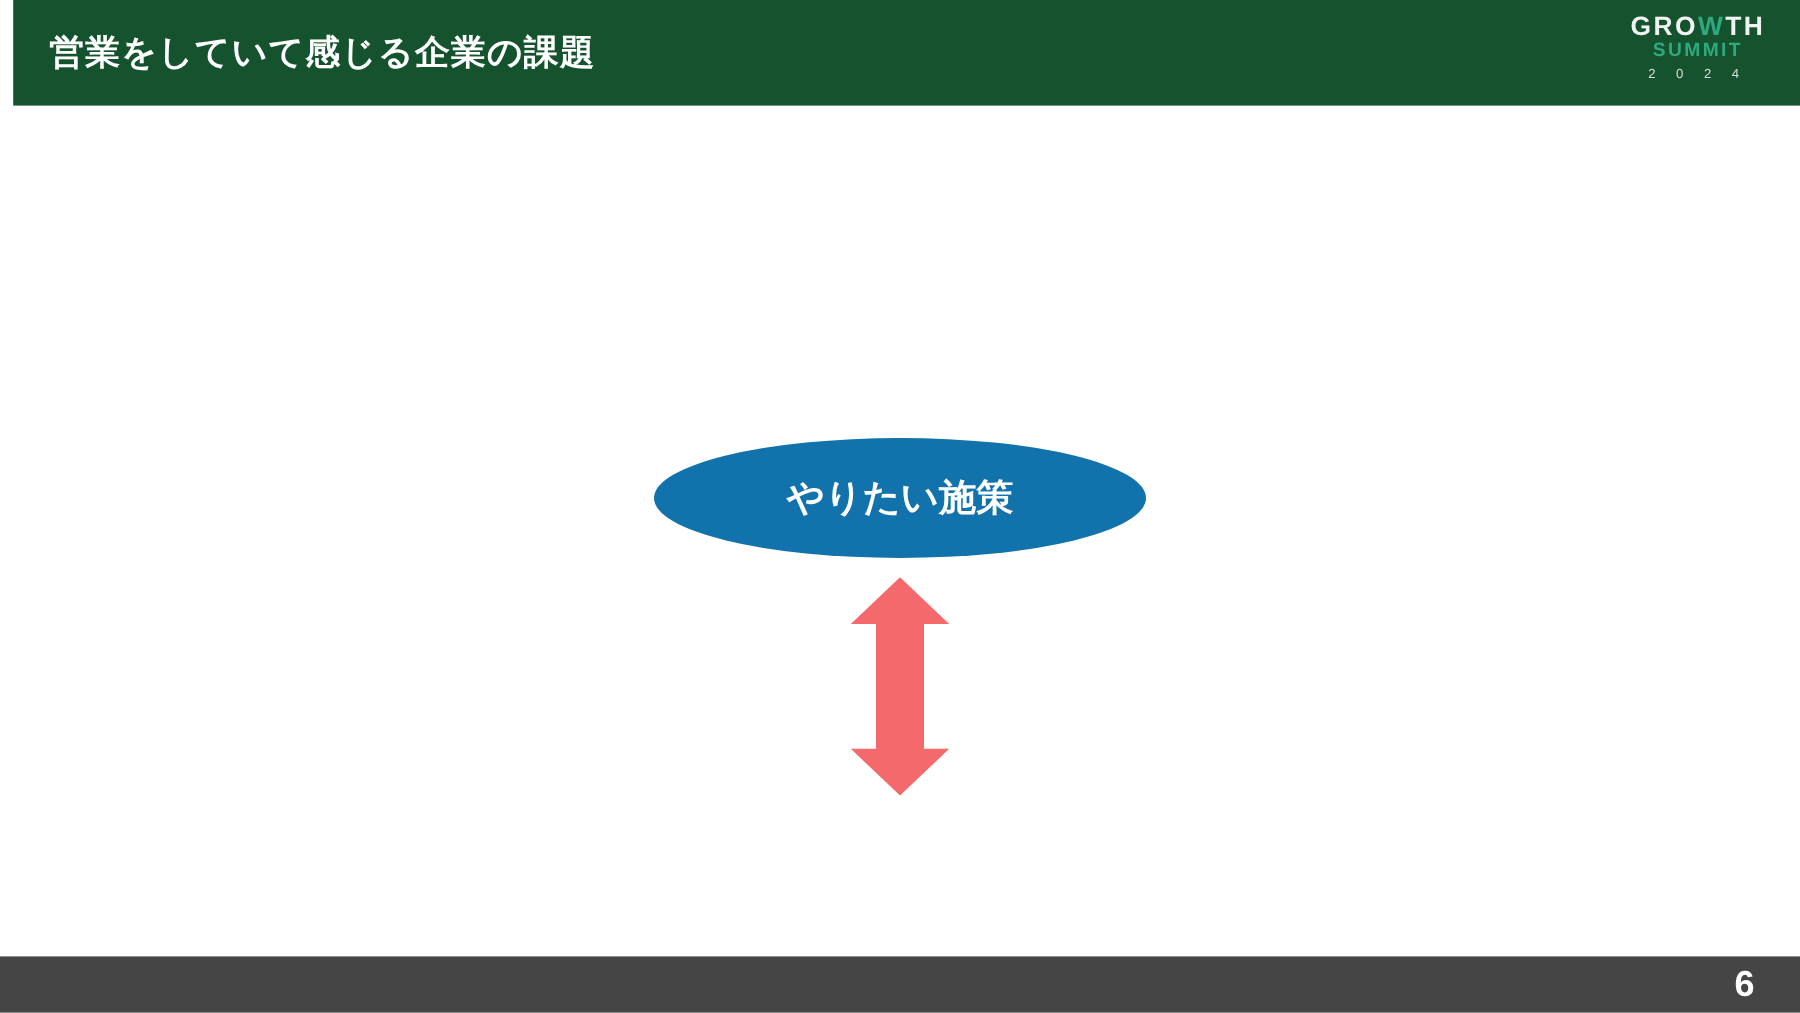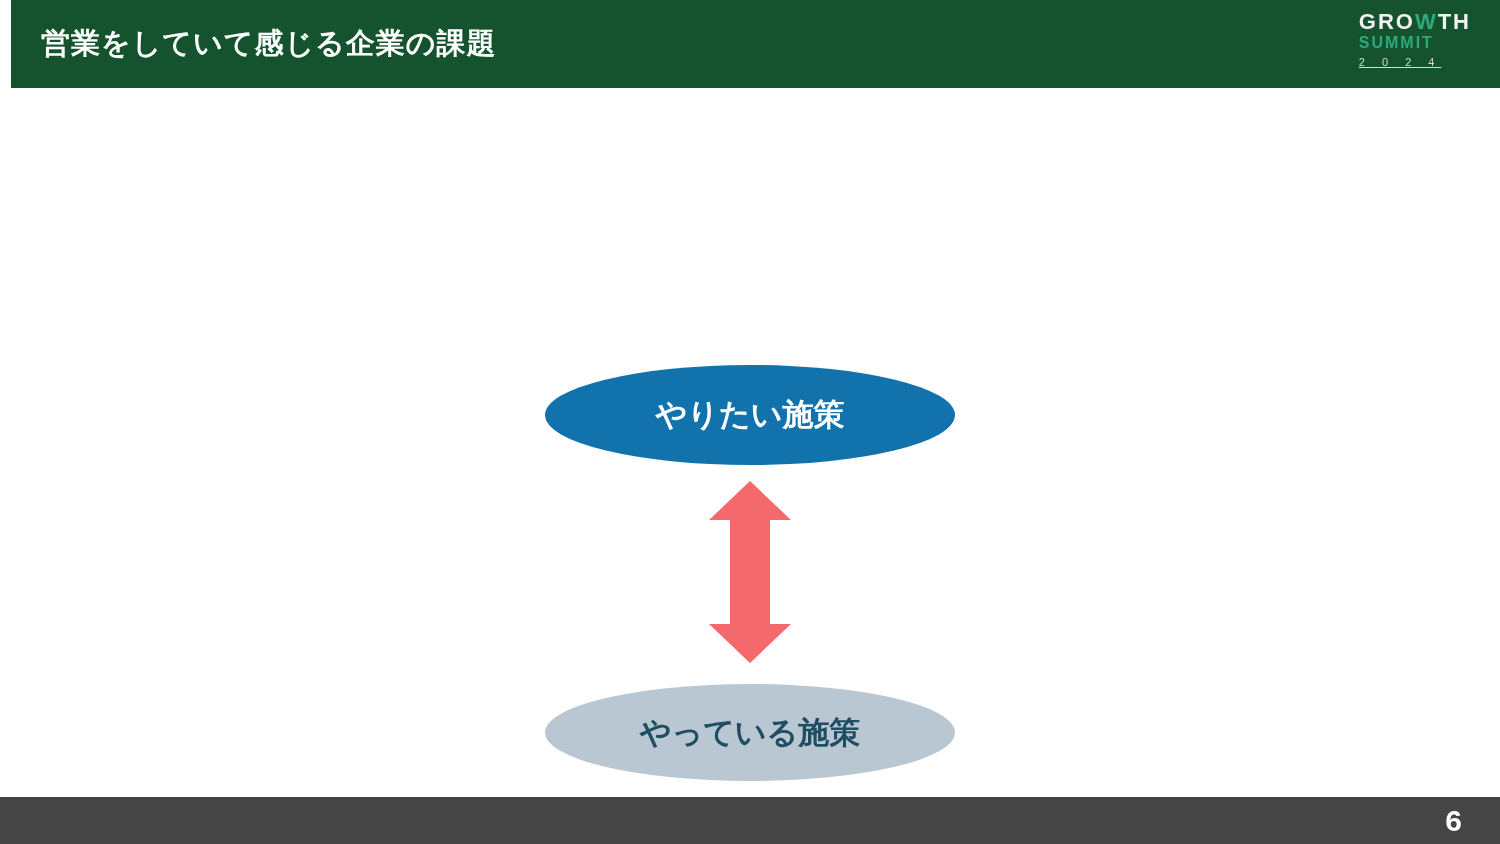--- a/index.html
+++ b/index.html
@@ -32,21 +32,21 @@
     color: #ffffff;
     font-size: 29px;
     font-weight: bold;
     letter-spacing: 1px;
     padding-left: 30px;
   }
   .logo {
     position: absolute;
     top: 11px;
     right: 40px;
-    text-align: left;
+    text-align: center;
     line-height: 1;
     user-select: none;
   }
   .logo-line1 {
     color: #f2f2f2;
     font-size: 22px;
     font-weight: bold;
     letter-spacing: 2px;
   }
   .logo-w { color: #2EA97F; }
@@ -55,21 +55,20 @@
     font-size: 16px;
     font-weight: bold;
     letter-spacing: 2px;
     margin-top: 2px;
   }
   .logo-line3 {
     color: #d9d9d9;
     font-size: 11px;
     letter-spacing: 7px;
     margin-top: 6px;
-    text-decoration: underline;
   }
 
   
   .headline {
     position: absolute;
     top: 180px;
     left: 0;
     width: 100%;
     text-align: center;
     font-size: 44px;
@@ -151,21 +150,18 @@
 
 
   <div class="ellipse ellipse-top">
     <span>やりたい施策</span>
   </div>
 
   <svg class="double-arrow" viewBox="0 0 82 182" xmlns="http://www.w3.org/2000/svg">
     <polygon points="41,0 82,39 61,39 61,143 82,143 41,182 0,143 21,143 21,39 0,39"></polygon>
   </svg>
 
-  <div class="ellipse ellipse-bottom">
-    <span>やっている施策</span>
-  </div>
 
   <div class="footer-bar">
     <span class="page-number">6</span>
   </div>
 
 </div>
 
 </body></html>

